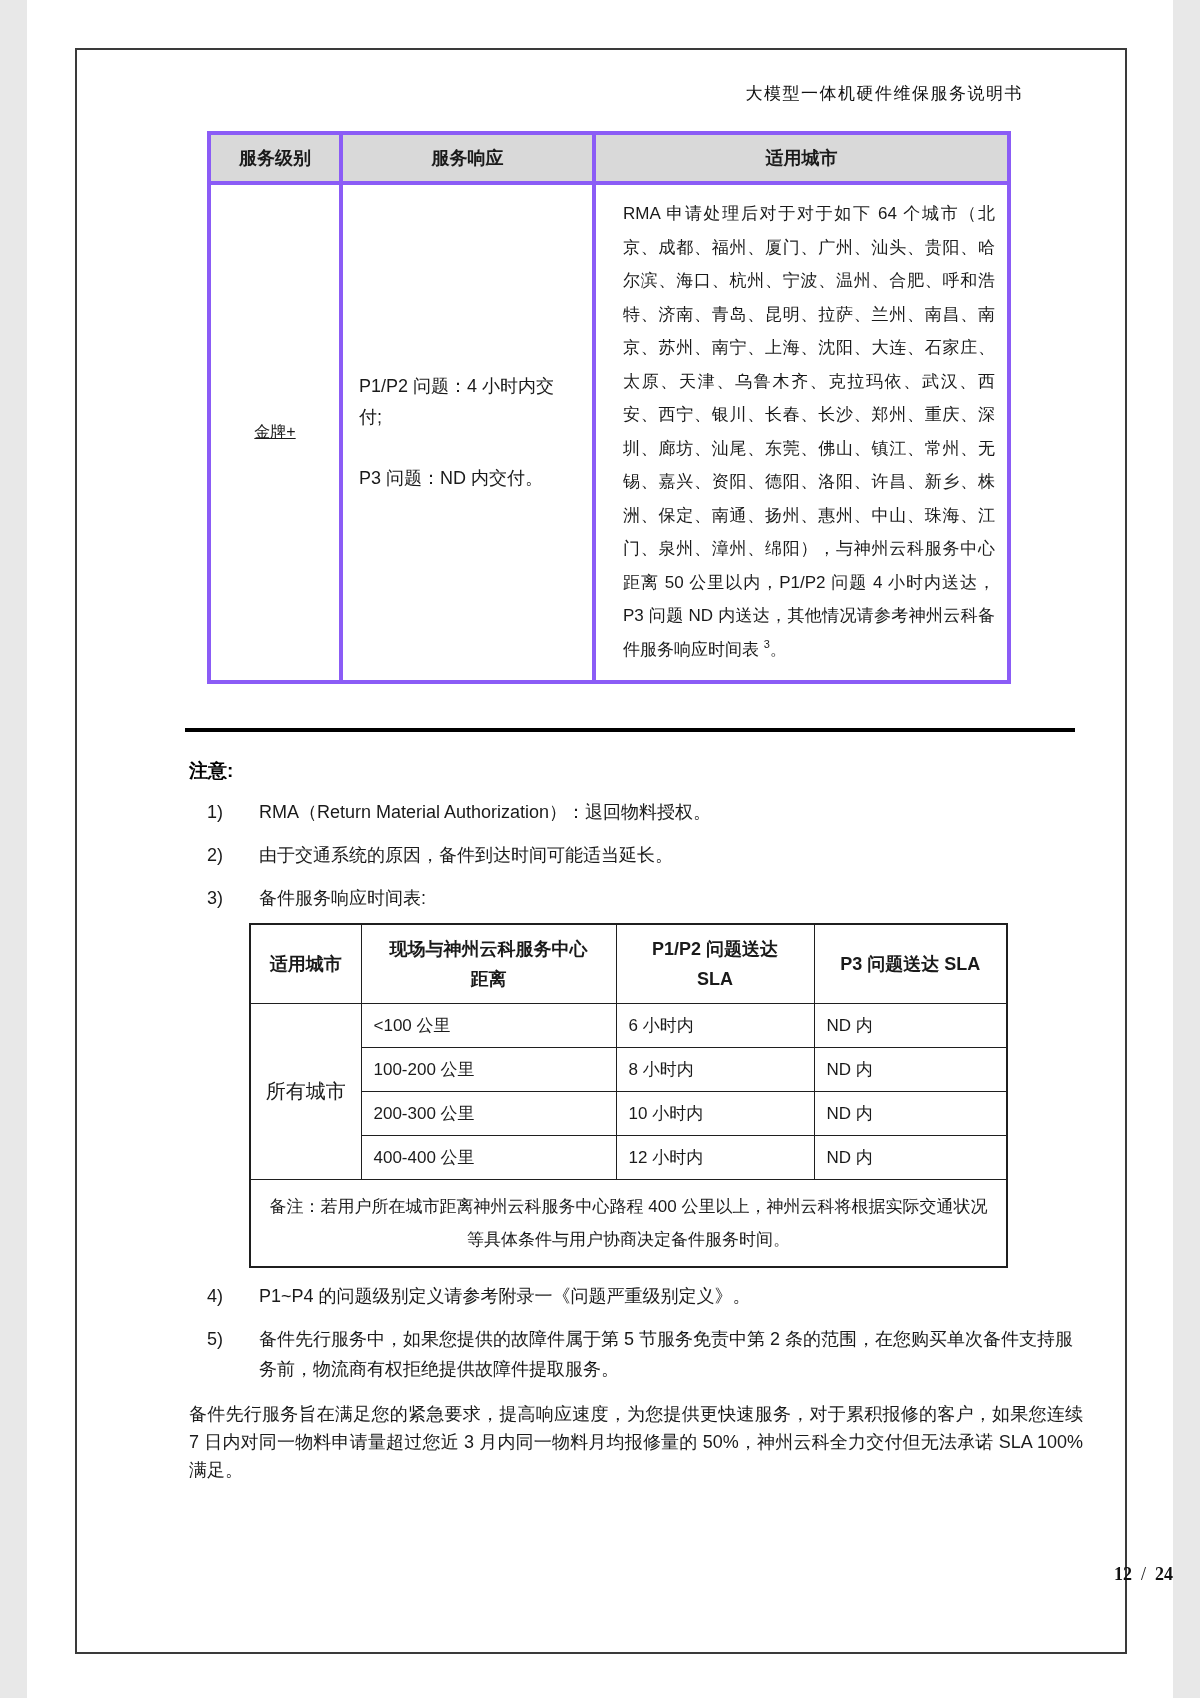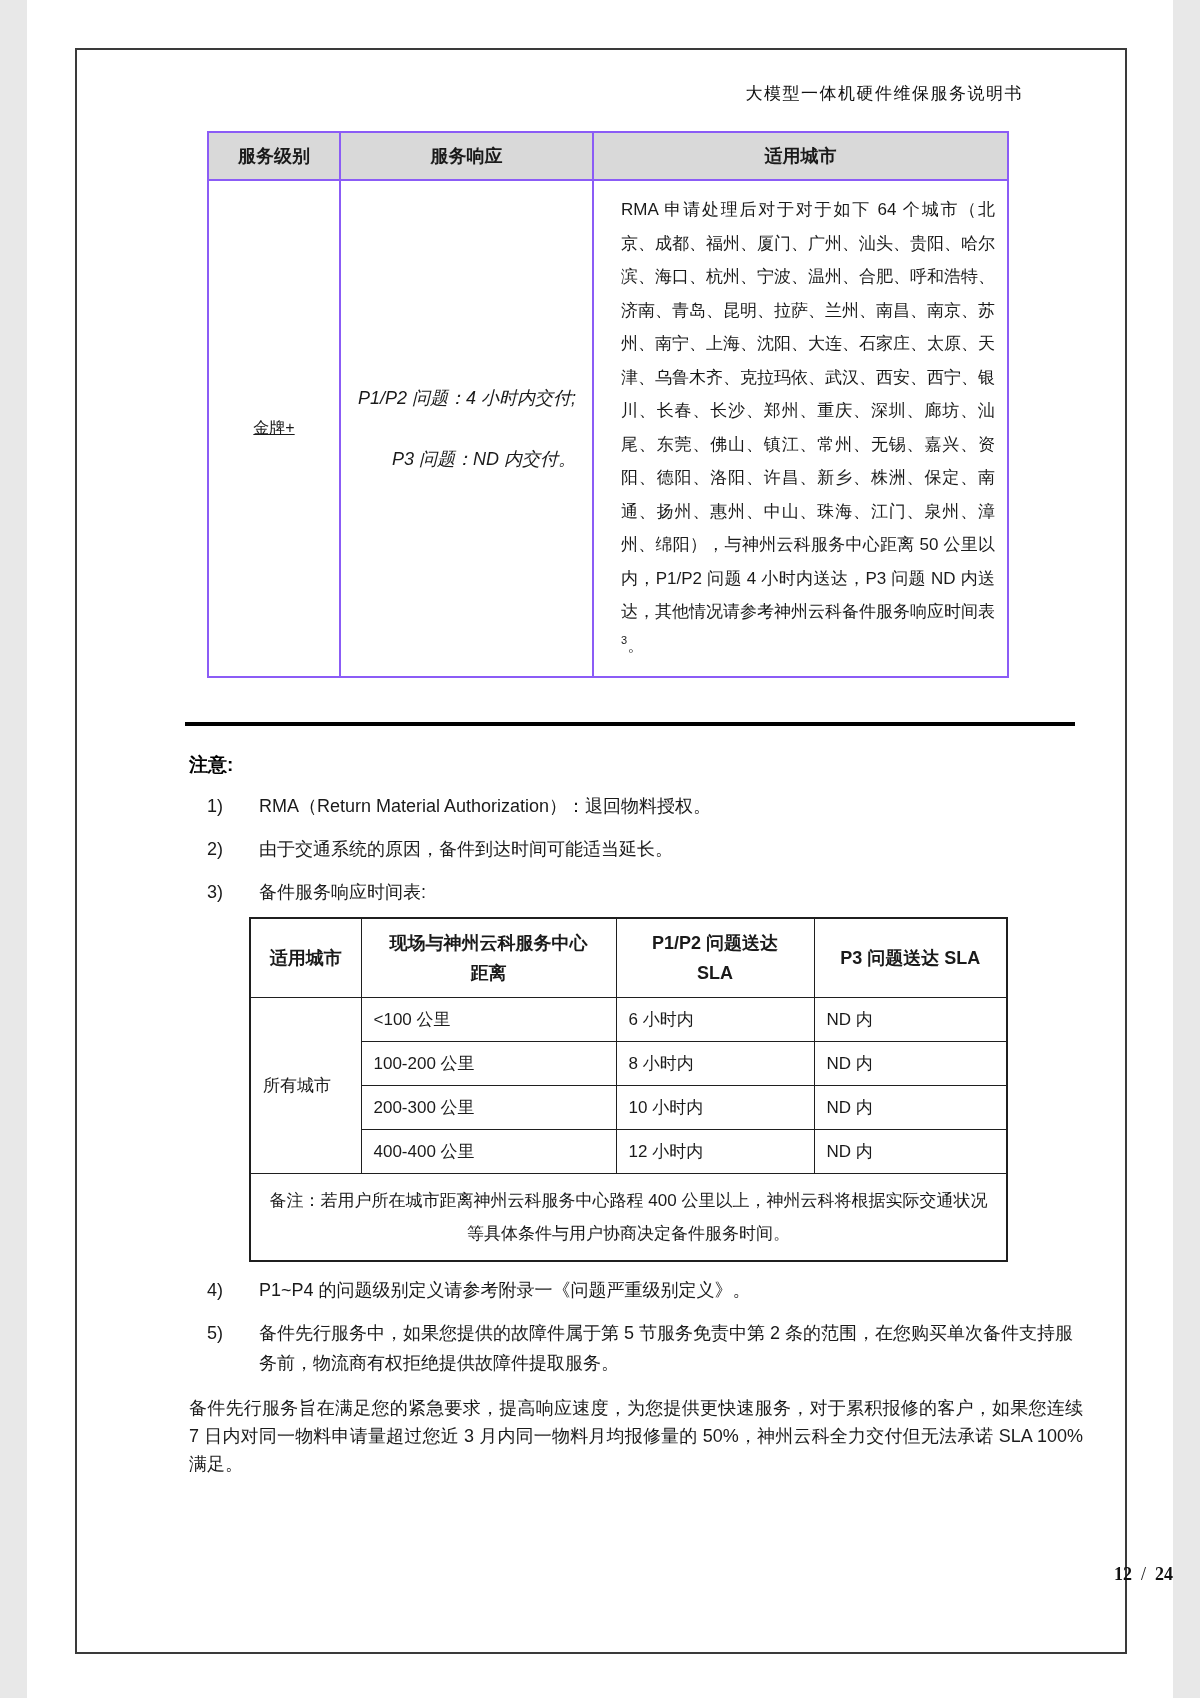--- a/index.html
+++ b/index.html
@@ -19,28 +19,28 @@
   }
   .doc-header {
     padding-top:82px; margin-right:150px;
     text-align:right;
     font-family:"Liberation Serif","DejaVu Serif",serif;
     font-size:17px; letter-spacing:1.5px; color:#111;
   }
   
   table { border-collapse:collapse; }
   .t1 { margin:26px 0 0 180px; width:800px; table-layout:fixed; }
-  .t1 th, .t1 td { border:2px solid #8b5cf6; }
+  .t1 th, .t1 td { border:4px solid #8b5cf6; }
   .t1 th {
     background:#d9d9d9; height:44px;
     font-size:18px; font-weight:bold; text-align:center;
   }
   .t1 .level { text-align:center; font-size:16px; vertical-align:middle;text-decoration:underline; }
-  .t1 .resp  { text-align:right; font-size:18px; vertical-align:middle;
-               padding:0 16px; line-height:31px;font-style:italic; }
+  .t1 .resp  { text-align:left; font-size:18px; vertical-align:middle;
+               padding:0 16px; line-height:31px; }
   .t1 .resp .resp-line1 { margin-bottom:30px; }
   .t1 .cities {
     padding:12px 12px 14px 27px;
     font-size:17px; line-height:33.5px;
     text-align:justify; vertical-align:top;
   }
   sup { font-size:11px; line-height:0; }
   
   .rule { height:4px; background:#000; margin:44px 0 0 158px; width:890px; }
   
@@ -53,21 +53,21 @@
   .t2 { margin:10px 0 4px 222px; width:757px; table-layout:fixed;
         border:2px solid #1f1f1f; }
   .t2 th, .t2 td { border:1.5px solid #1f1f1f; }
   .t2 th {
     font-size:18px; font-weight:bold; text-align:center;
     padding:9px 4px; line-height:30px; white-space:pre-line;
     vertical-align:middle;
   }
   .t2 td { font-size:17px; padding:4px 12px; height:44px;
            box-sizing:border-box; vertical-align:middle; }
-  .t2 .scope { text-align:left; font-size:17px; }
+  .t2 .scope { text-align:center; font-size:20px; }
   .t2 .remark { height:auto; padding:10px 14px; line-height:33px;
                 font-size:17px; text-align:center; }
   
   .closing { margin:16px 0 0 162px; width:894px;
              font-size:18px; line-height:28px; text-align:justify; }
   
   .footer {
     position:absolute; top:1564px; left:0; width:100%;
     text-align:right;
     font-family:"Liberation Serif","DejaVu Serif",serif;

